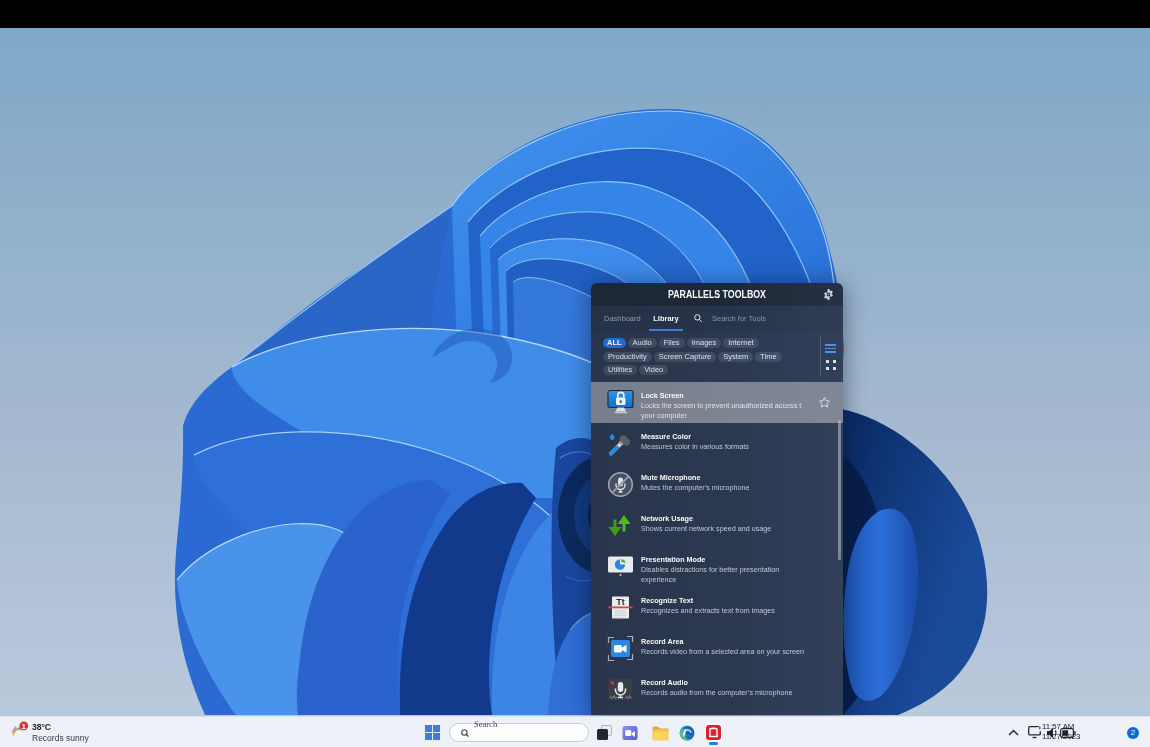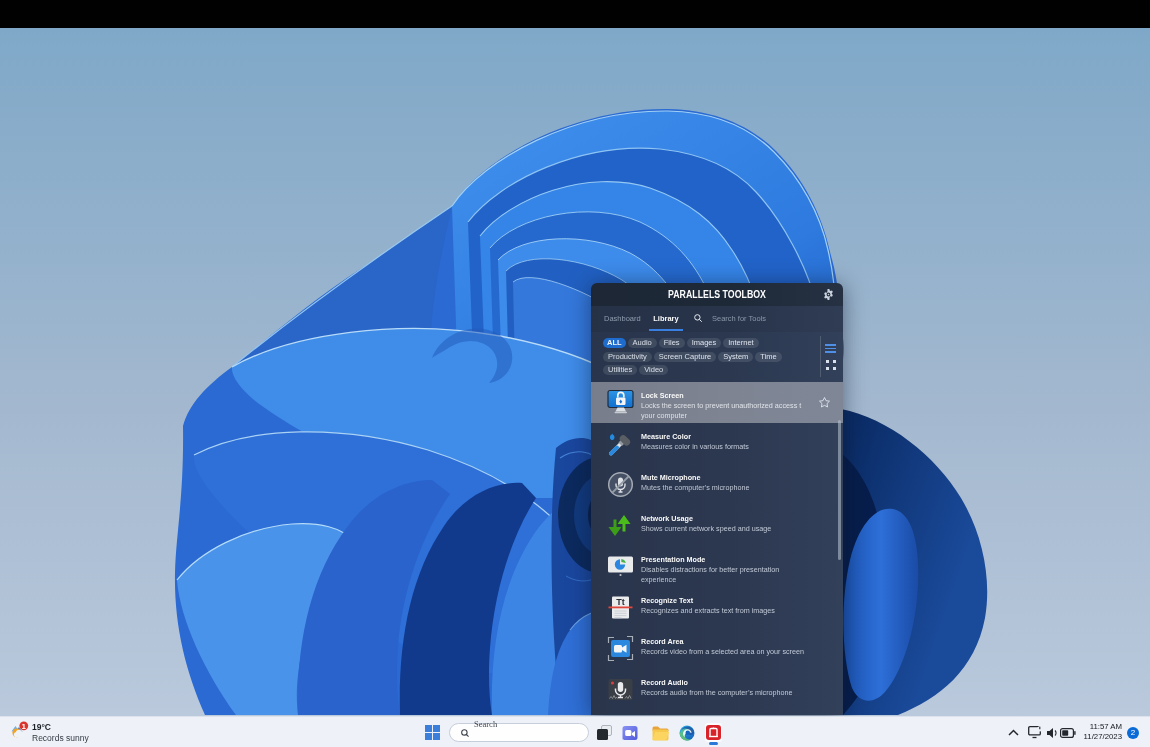--- a/index.html
+++ b/index.html
@@ -241,21 +241,21 @@
   </div>
   <div id="taskbar">
     <svg width="18" height="18" style="position:absolute;left:11px;top:4px" viewBox="0 0 18 18">
       <path d="M0.5,10.5 L4.5,5 L8,10 Z" fill="#76abe3"></path>
         <path d="M4,11 L8,6 L11.5,11 Z" fill="#3f7fcb"></path>
       <circle cx="5.8" cy="11.8" r="4.4" fill="#f3a321"></circle>
       <path d="M5,16.2a2.6,2.6 0 0,1 -0.2-5.1a3.4,3.4 0 0,1 6.6,0.3a2.4,2.4 0 0,1 1.4,4.4c-0.6,0.5-1.6,0.4-2.4,0.4Z" fill="#eff3f7"></path>
       <circle cx="12.8" cy="4.8" r="4.4" fill="#d9352c"></circle>
         <text x="12.8" y="7.7" font-size="8" fill="#fff" text-anchor="middle" font-family="Liberation Sans" font-weight="bold">1</text>
     </svg>
-    <div style="position:absolute;left:32px;top:5px;font-size:8.5px;font-weight:bold;color:#1b1f26;">19°C</div>
+    <div style="position:absolute;left:32px;top:5px;font-size:8.5px;font-weight:bold;color:#1b1f26;">38°C</div>
     <div style="position:absolute;left:32px;top:16px;font-size:8.5px;color:#333a44;">Records sunny</div>
     <svg width="15" height="15" style="position:absolute;left:425px;top:8px" viewBox="0 0 15 15">
       <rect x="0" y="0" width="7" height="7" fill="#3b7fdb"></rect>
         <rect x="8" y="0" width="7" height="7" fill="#3b7fdb"></rect>
         <rect x="0" y="8" width="7" height="7" fill="#3b7fdb"></rect>
         <rect x="8" y="8" width="7" height="7" fill="#3b7fdb"></rect>
     </svg>
     <div style="position:absolute;left:449px;top:6px;width:140px;height:19px;background:#fefefe;border:1px solid #c6cedb;border-radius:10px;box-sizing:border-box;"></div>
     <svg width="10" height="10" style="position:absolute;left:460px;top:11px" viewBox="0 0 24 24">
         <path fill="none" stroke="#3c434d" stroke-width="2.6" d="M10.5,4a6.5,6.5 0 1,0 0,13a6.5,6.5 0 1,0 0,-13zM15.3,15.3L20.5,20.5"></path>
@@ -317,16 +317,16 @@
     </svg>
     <svg width="13" height="12" style="position:absolute;left:1046px;top:10px" viewBox="0 0 13 12">
       <path d="M1,4h2.5L7,1v10L3.5,8H1Z" fill="#24282e"></path>
       <path d="M9,3.5a3.5,3.5 0 0,1 0,5" fill="none" stroke="#24282e" stroke-width="1.1"></path>
     </svg>
     <svg width="16" height="10" style="position:absolute;left:1060px;top:11px" viewBox="0 0 16 10">
       <rect x="0.6" y="0.6" width="12.8" height="8.8" rx="2" fill="none" stroke="#24282e" stroke-width="1.2"></rect>
       <rect x="2.2" y="2.2" width="6" height="5.6" rx="0.8" fill="#24282e"></rect>
       <rect x="14.2" y="3" width="1.4" height="4" rx="0.7" fill="#24282e"></rect>
     </svg>
-    <div style="position:absolute;left:1042px;top:5px;width:80px;text-align:right;font-size:7.8px;line-height:10px;color:#15181d;">11:57 AM<br>11/27/2023</div>
+    <div style="position:absolute;left:1042px;top:5px;width:80px;text-align:left;font-size:7.8px;line-height:10px;color:#15181d;">11:57 AM<br>11/27/2023</div>
     <div style="position:absolute;left:1127px;top:9.5px;width:12px;height:12px;border-radius:50%;background:#0a6ad6;color:#fff;font-size:8px;text-align:center;line-height:12px;">2</div>
   </div>
 </div>
 
 </body></html>

